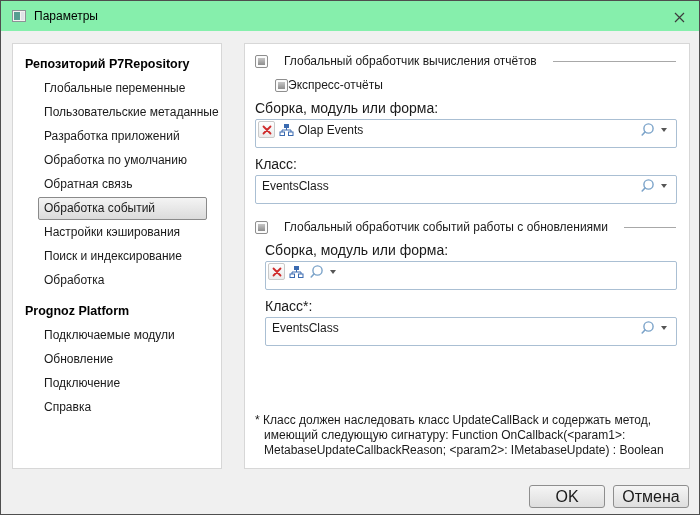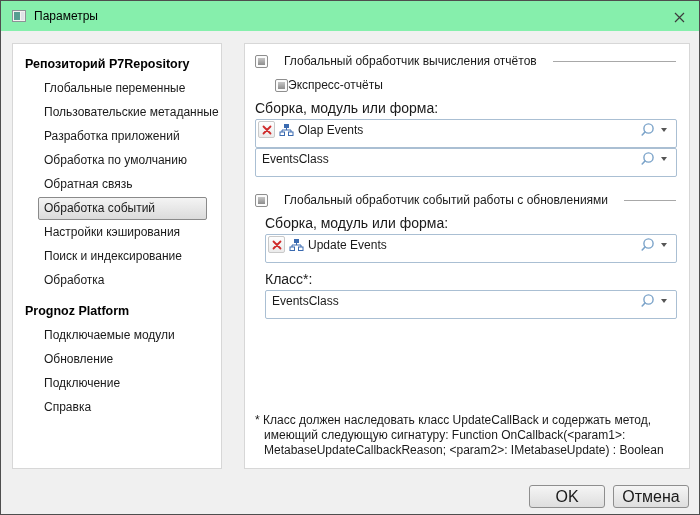--- a/index.html
+++ b/index.html
@@ -120,20 +120,21 @@
       <span class="field-text">Olap Events</span>
       <span class="search-btn">
         <svg width="16" height="16" viewBox="0 0 16 16">
             <circle cx="9.5" cy="6.5" r="4.6" fill="none" stroke="#7ba3c9" stroke-width="1.4"></circle>
             <line x1="6" y1="10" x2="3.2" y2="13" stroke="#7ba3c9" stroke-width="1.6" stroke-linecap="round"></line>
           </svg>
       </span>
       <span class="dd-arrow"></span>
     </div>
 
+    <div class="field-label">Класс:</div>
     <div class="field plain">
       <span class="field-text">EventsClass</span>
       <span class="search-btn">
         <svg width="16" height="16" viewBox="0 0 16 16">
             <circle cx="9.5" cy="6.5" r="4.6" fill="none" stroke="#7ba3c9" stroke-width="1.4"></circle>
             <line x1="6" y1="10" x2="3.2" y2="13" stroke="#7ba3c9" stroke-width="1.6" stroke-linecap="round"></line>
           </svg>
       </span>
       <span class="dd-arrow"></span>
     </div>
@@ -158,21 +159,20 @@
         </span>
       </span>
       <span class="mod-icon">
         <svg width="15" height="14" viewBox="0 0 15 14">
           <rect x="5" y="1" width="5" height="4" fill="#3a6ab0"></rect>
           <path d="M7.5 5 V7 M3 7 H12 M3 7 V9 M12 7 V9" stroke="#3a6ab0" fill="none"></path>
           <rect x="1" y="9" width="4.5" height="3.5" fill="#fff" stroke="#3a6ab0"></rect>
           <rect x="9.5" y="9" width="4.5" height="3.5" fill="#fff" stroke="#3a6ab0"></rect>
         </svg>
       </span>
-      <span class="field-text">Update Events</span>
       <span class="search-btn">
         <svg width="16" height="16" viewBox="0 0 16 16">
             <circle cx="9.5" cy="6.5" r="4.6" fill="none" stroke="#7ba3c9" stroke-width="1.4"></circle>
             <line x1="6" y1="10" x2="3.2" y2="13" stroke="#7ba3c9" stroke-width="1.6" stroke-linecap="round"></line>
           </svg>
       </span>
       <span class="dd-arrow"></span>
     </div>
 
     <div class="field-label" style="margin-left:10px;">Класс*:</div>

